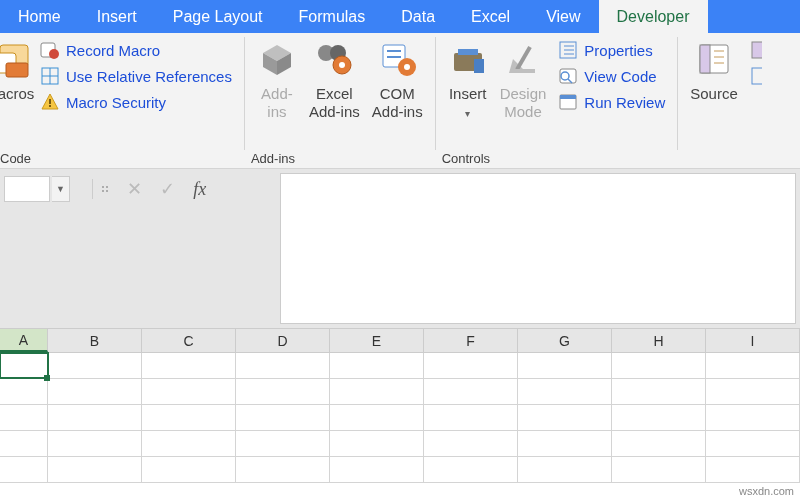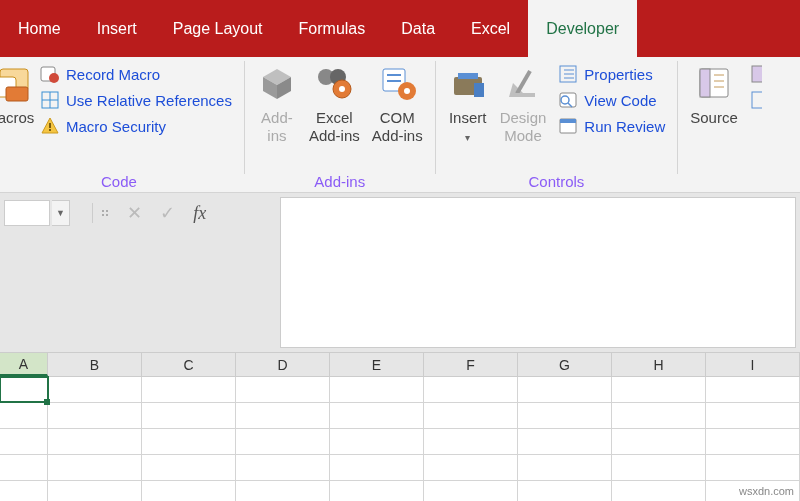--- a/index.html
+++ b/index.html
@@ -1,27 +1,27 @@
 <!DOCTYPE html>
 <html><head>
 <meta charset="utf-8">
 <style>
   * { box-sizing: border-box; margin: 0; padding: 0; font-family: "Segoe UI", Arial, sans-serif; }
   body { background: #fff; width: 800px; height: 501px; overflow: hidden; position: relative; }
 
   
-  .tabs { height: 57px; background: #b91c1c; display: flex; align-items: flex-start; color: #fff; }
+  .tabs { height: 33px; background: #3b82f6; display: flex; align-items: flex-start; color: #fff; }
   .tab { padding: 0 18px; font-size: 16px; display: flex; align-items: center; height: 100%; cursor: pointer; }
   .tab.active { background: #f3f3f3; color: #217346; }
 
   
   .ribbon { background: #f3f3f3; height: 136px; display: flex; border-bottom: 1px solid #d4d4d4; }
   .group { display: flex; flex-direction: column; padding: 2px 6px 0 6px; }
   .group-content { flex: 1; display: flex; align-items: flex-start; }
-  .group-label { text-align: center; font-size: 15px; color: #8b5cf6; padding-bottom: 2px; }
+  .group-label { font-size: 13px; color: #404040; padding-bottom: 2px; }
   .sep { width: 1px; background: #d4d4d4; margin: 4px 0 18px 0; }
 
   .vbtn { display: flex; flex-direction: column; align-items: center; justify-content: flex-start; padding: 4px 6px 0 6px; font-size: 15px; color: #444; text-align: center; cursor: pointer; }
   .vbtn.disabled { color: #aaa; cursor: default; }
   .vbtn .icon { width: 40px; height: 40px; margin-bottom: 6px; }
   .vbtn .lbl { line-height: 1.2; }
 
   .stack { display: flex; flex-direction: column; padding-top: 2px; }
   .hbtn { display: flex; align-items: center; font-size: 15px; color: #1d4ed8; padding: 3px 6px; cursor: pointer; gap: 6px; }
   .hbtn .icon { width: 20px; height: 20px; flex-shrink: 0; }
@@ -53,20 +53,21 @@
 </head>
 <body>
 
 <div class="tabs">
   <div class="tab">Home</div>
   <div class="tab">Insert</div>
   <div class="tab">Page Layout</div>
   <div class="tab">Formulas</div>
   <div class="tab">Data</div>
   <div class="tab">Excel</div>
+  <div class="tab">View</div>
   <div class="tab active">Developer</div>
 </div>
 
 <div class="ribbon">
 
   <div class="group" style="padding-left:0;">
     <div class="group-content">
       <div class="vbtn" style="width:34px; padding-left:0; padding-right:2px;">
         <span class="icon">
           <svg viewBox="0 0 40 40">

